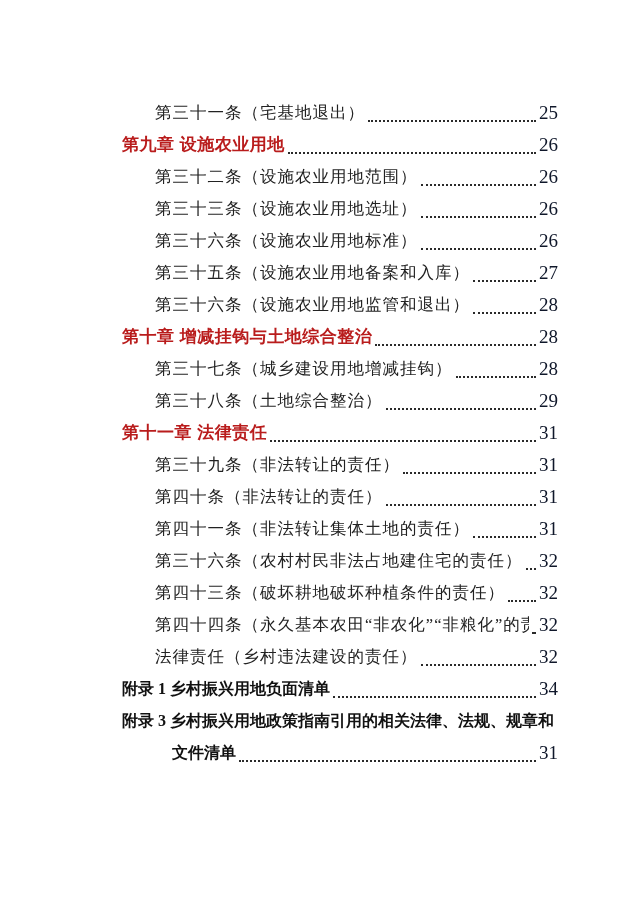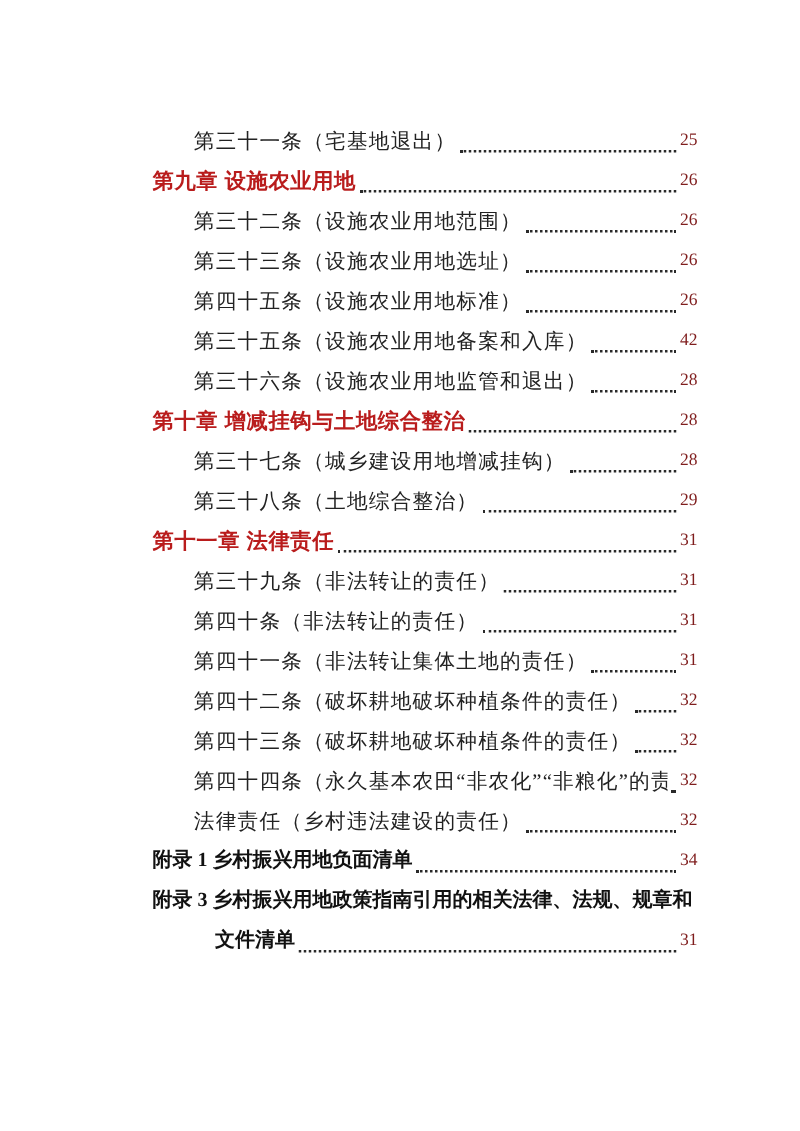--- a/index.html
+++ b/index.html
@@ -69,23 +69,23 @@
   .leader {
     flex: 1 1 auto;
     min-width: 4px;
     height: 23px;
     border-bottom: 2px dotted #2a2a2a;
     margin: 0 3px;
   }
   .pg {
     flex: 0 0 auto;
     font-family: "Liberation Serif", serif;
-    font-size: 14px;
+    font-size: 19px;
     line-height: 32px;
-    color: #7f1d1d;
+    color: #0f172a;
   }
 </style>
 </head>
 <body>
 
 <div class="page">
   <div class="toc" id="toc-list">
       <div class="row article">
         <span class="label">第三十一条（宅基地退出）</span>
         <span class="leader"></span>
@@ -100,28 +100,28 @@
         <span class="label">第三十二条（设施农业用地范围）</span>
         <span class="leader"></span>
         <span class="pg">26</span>
       </div>
       <div class="row article">
         <span class="label">第三十三条（设施农业用地选址）</span>
         <span class="leader"></span>
         <span class="pg">26</span>
       </div>
       <div class="row article">
-        <span class="label">第四十五条（设施农业用地标准）</span>
+        <span class="label">第三十六条（设施农业用地标准）</span>
         <span class="leader"></span>
         <span class="pg">26</span>
       </div>
       <div class="row article">
         <span class="label">第三十五条（设施农业用地备案和入库）</span>
         <span class="leader"></span>
-        <span class="pg">42</span>
+        <span class="pg">27</span>
       </div>
       <div class="row article">
         <span class="label">第三十六条（设施农业用地监管和退出）</span>
         <span class="leader"></span>
         <span class="pg">28</span>
       </div>
       <div class="row chapter">
         <span class="label">第十章 增减挂钩与土地综合整治</span>
         <span class="leader"></span>
         <span class="pg">28</span>
@@ -150,21 +150,21 @@
         <span class="label">第四十条（非法转让的责任）</span>
         <span class="leader"></span>
         <span class="pg">31</span>
       </div>
       <div class="row article">
         <span class="label">第四十一条（非法转让集体土地的责任）</span>
         <span class="leader"></span>
         <span class="pg">31</span>
       </div>
       <div class="row article">
-        <span class="label">第四十二条（破坏耕地破坏种植条件的责任）</span>
+        <span class="label">第三十六条（农村村民非法占地建住宅的责任）</span>
         <span class="leader"></span>
         <span class="pg">32</span>
       </div>
       <div class="row article">
         <span class="label">第四十三条（破坏耕地破坏种植条件的责任）</span>
         <span class="leader"></span>
         <span class="pg">32</span>
       </div>
       <div class="row article">
         <span class="label">第四十四条（永久基本农田“非农化”“非粮化”的责任）</span>

